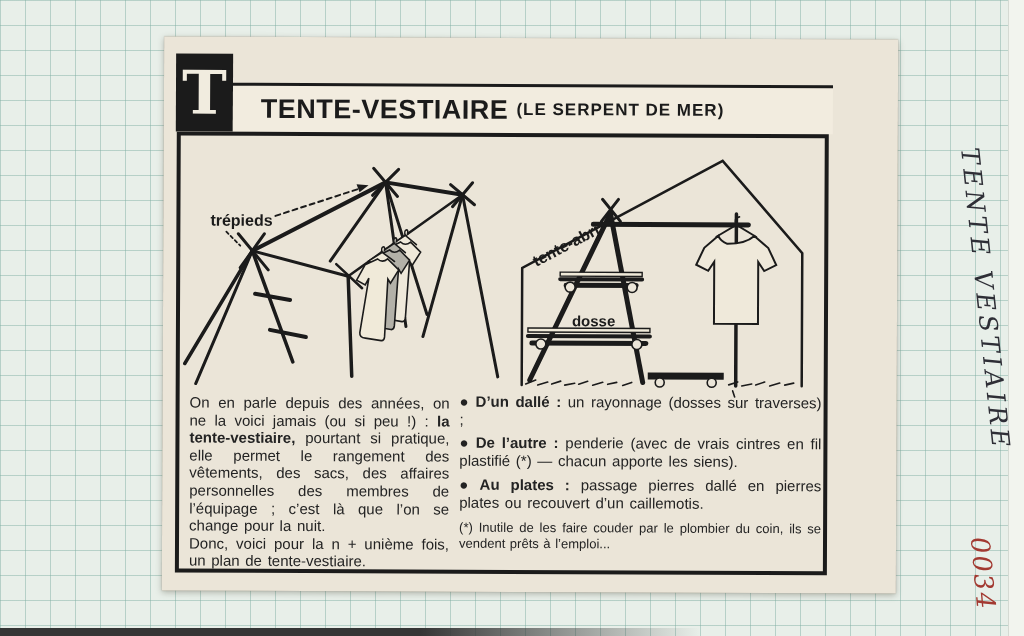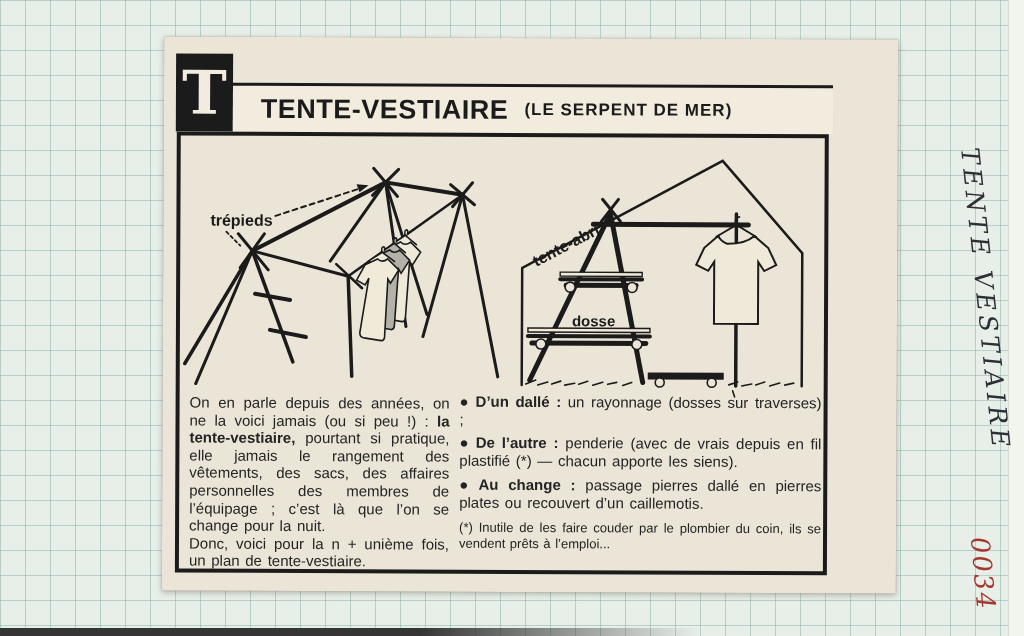--- a/index.html
+++ b/index.html
@@ -35,21 +35,21 @@
   }
   .title-band{
     position:absolute;left:69px;top:46px;width:600px;height:46px;
     border-top:3px solid #1b1b1b;background:#f2ecdf;
     display:flex;align-items:center;
   }
   .title-band .title{
     margin-left:28px;font-size:27px;font-weight:bold;color:#1b1b1b;letter-spacing:.5px;white-space:nowrap;
   }
   .title-band .subtitle{
-    margin-left:16px;font-size:17px;font-weight:bold;color:#1b1b1b;letter-spacing:1px;white-space:nowrap;
+    margin-left:8px;font-size:17px;font-weight:bold;color:#1b1b1b;letter-spacing:1px;white-space:nowrap;
   }
   .main-box{
     position:absolute;left:13px;top:95px;width:644px;height:433px;
     border:4px solid #1b1b1b;background:#ebe5d8;
   }
   .diagrams{position:absolute;left:0;top:0;}
   
   .col{position:absolute;color:#232323;}
   .col-left{left:10px;top:258px;width:260px;font-size:15px;line-height:17.6px;text-align:justify;word-spacing:1.5px;}
   .col-right{left:280px;top:256px;width:362px;font-size:15px;line-height:17.7px;text-align:justify;word-spacing:1.5px;}
@@ -187,34 +187,34 @@
               <path fill="#efe9da" stroke-width="2" d="M538,98 L524,110 L516,127 L528,133 L534,124 L534,186 L578,186 L578,124 L584,133 L596,127 L588,110 L574,98 Q565,106 547,106 Q540,103 538,98 Z"></path>
             </g>
             <text transform="translate(356,130) rotate(-28)" font-size="16" font-weight="bold" stroke="none">tente-abri</text>
             <text x="392" y="189" font-size="15" font-weight="bold" stroke="none">dosse</text>
           </g>
         </g>
       </svg>
 
       <div class="col col-left">
         <div>
-          <span>On en parle depuis des années, on ne la voici jamais (ou si peu !) : </span><b>la tente-vestiaire,</b><span> pourtant si pratique, elle jamais le rangement des vêtements, des sacs, des affaires personnelles des membres de l’équipage ; c’est là que l’on se change pour la nuit.</span>
+          <span>On en parle depuis des années, on ne la voici jamais (ou si peu !) : </span><b>la tente-vestiaire,</b><span> pourtant si pratique, elle permet le rangement des vêtements, des sacs, des affaires personnelles des membres de l’équipage ; c’est là que l’on se change pour la nuit.</span>
         </div>
         <div>Donc, voici pour la n + unième fois, un plan de tente-vestiaire.</div>
       </div>
 
       <div class="col col-right">
         <div class="bullet-item">
           <span class="blt">●</span><b>D’un dallé :</b><span> un rayonnage (dosses sur traverses) ;</span>
         </div>
         <div class="bullet-item">
-          <span class="blt">●</span><b>De l’autre :</b><span> penderie (avec de vrais depuis en fil plastifié (*) — chacun apporte les siens).</span>
+          <span class="blt">●</span><b>De l’autre :</b><span> penderie (avec de vrais cintres en fil plastifié (*) — chacun apporte les siens).</span>
         </div>
         <div class="bullet-item">
-          <span class="blt">●</span><b>Au change :</b><span> passage pierres dallé en pierres plates ou recouvert d’un caillemotis.</span>
+          <span class="blt">●</span><b>Au plates :</b><span> passage pierres dallé en pierres plates ou recouvert d’un caillemotis.</span>
         </div>
         <div class="footnote">(*) Inutile de les faire couder par le plombier du coin, ils se vendent prêts à l’emploi...</div>
       </div>
 
     </div>
   </div>
 
   <div class="hand-side">TENTE VESTIAIRE</div>
   <div class="hand-num">0034</div>
 

